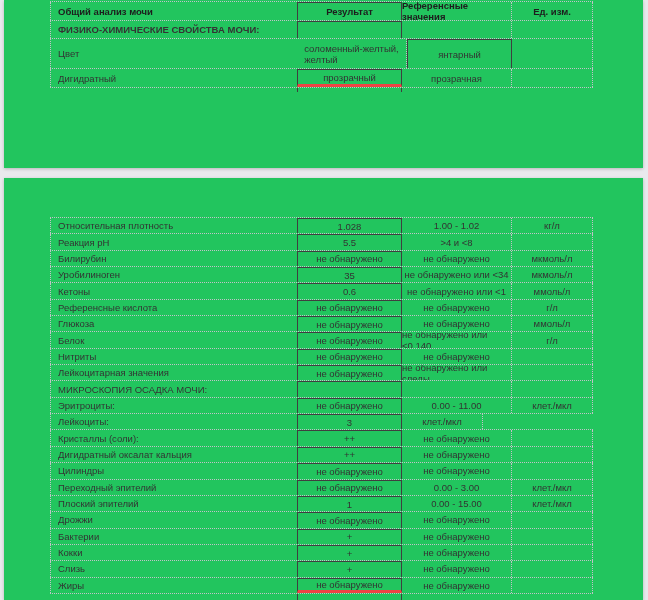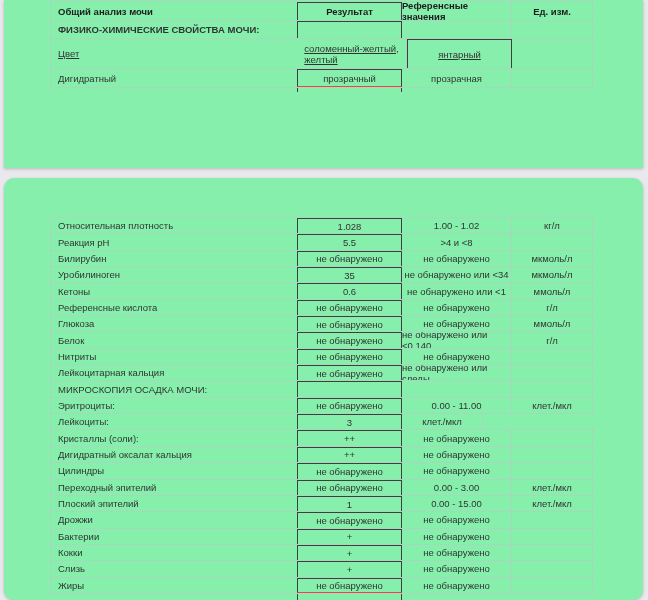--- a/index.html
+++ b/index.html
@@ -3,25 +3,25 @@
 <meta charset="utf-8">
 <style>
   html,body{margin:0;padding:0;}
   body{
     width:648px;height:600px;overflow:hidden;position:relative;
     background:#e9e9ed;
     font-family:"Liberation Sans", sans-serif;
     color:#333;
   }
   .page{
-    position:absolute;left:4px;width:639px;background:#86efac;
+    position:absolute;left:4px;width:639px;background:#22c55e;
     box-shadow:0 1px 3px rgba(0,0,0,.22);
   }
   #page1{top:0;height:168px;}
-  #page2{top:178px;height:422px;border-radius:10px;}
+  #page2{top:178px;height:422px;}
   .table{
     position:absolute;left:46px;width:543px;
     border-top:1px dotted #c2c2c8;
     box-sizing:border-box;
   }
   #page1 .table{top:1px;}
   #page2 .table{top:39px;}
   .trow{
     display:flex;align-items:stretch;
     border-bottom:1px dotted #c2c2c8;
@@ -35,21 +35,21 @@
     overflow:hidden;
   }
   .label{
     flex:0 0 247px;justify-content:flex-start;padding-left:7px;
     border-left:1px dotted #c2c2c8;
   }
   .rbox{
     flex:0 0 105px;
     border:1px solid #3f3f3f;border-bottom:none;
   }
-  .trow.lastbox .rbox{border-bottom:1px solid #ef4444;}
+  .trow.lastbox .rbox{border-bottom:3px solid #ef4444;}
   .ref{
     flex:0 0 110px;
     border-right:1px dotted #c2c2c8;
     white-space:pre-line;text-align:left;
   }
   .unit{
     flex:0 0 81px;
     border-right:1px dotted #c2c2c8;
   }
   .bold{font-weight:bold;color:#1d1d1d;}
@@ -72,21 +72,21 @@
       <div class="cell unit bold">Ед. изм.</div>
     </div>
     <div id="p1-body">
   <div class="trow" style="height: 18px; font-weight: bold;">
     <div class="cell label">ФИЗИКО-ХИМИЧЕСКИЕ СВОЙСТВА МОЧИ:</div>
     <div class="cell rbox"></div>
     <div class="cell ref"></div>
     <div class="cell unit"></div>
   </div>
 
-  <div class="trow" style="height: 30px; text-decoration: underline;">
+  <div class="trow" style="height: 30px;">
     <div class="cell label">Цвет</div>
     <div class="cell ref">соломенный-желтый,
 желтый</div>
     <div class="cell rbox">янтарный</div>
     <div class="cell unit"></div>
   </div>
 
   <div class="trow lastbox" style="height: 19px;">
     <div class="cell label">Дигидратный</div>
     <div class="cell rbox">прозрачный</div>
@@ -158,21 +158,21 @@
   </div>
 
   <div class="trow p2">
     <div class="cell label">Нитриты</div>
     <div class="cell rbox">не обнаружено</div>
     <div class="cell ref">не обнаружено</div>
     <div class="cell unit"></div>
   </div>
 
   <div class="trow p2">
-    <div class="cell label">Лейкоцитарная кальция</div>
+    <div class="cell label">Лейкоцитарная значения</div>
     <div class="cell rbox">не обнаружено</div>
     <div class="cell ref">не обнаружено или следы</div>
     <div class="cell unit"></div>
   </div>
 
   <div class="trow p2">
     <div class="cell label">МИКРОСКОПИЯ ОСАДКА МОЧИ:</div>
     <div class="cell rbox"></div>
     <div class="cell ref"></div>
     <div class="cell unit"></div>

